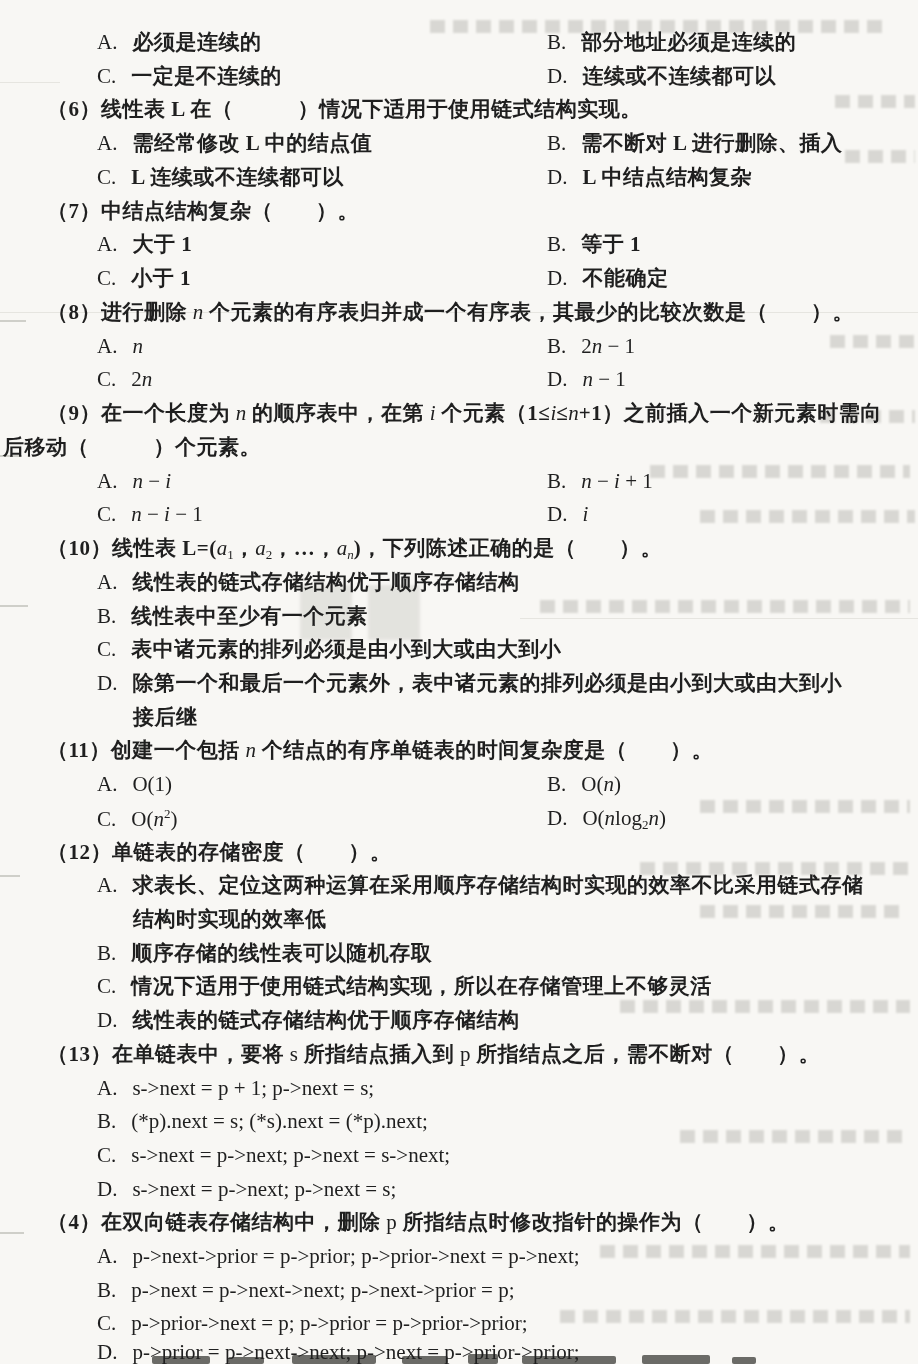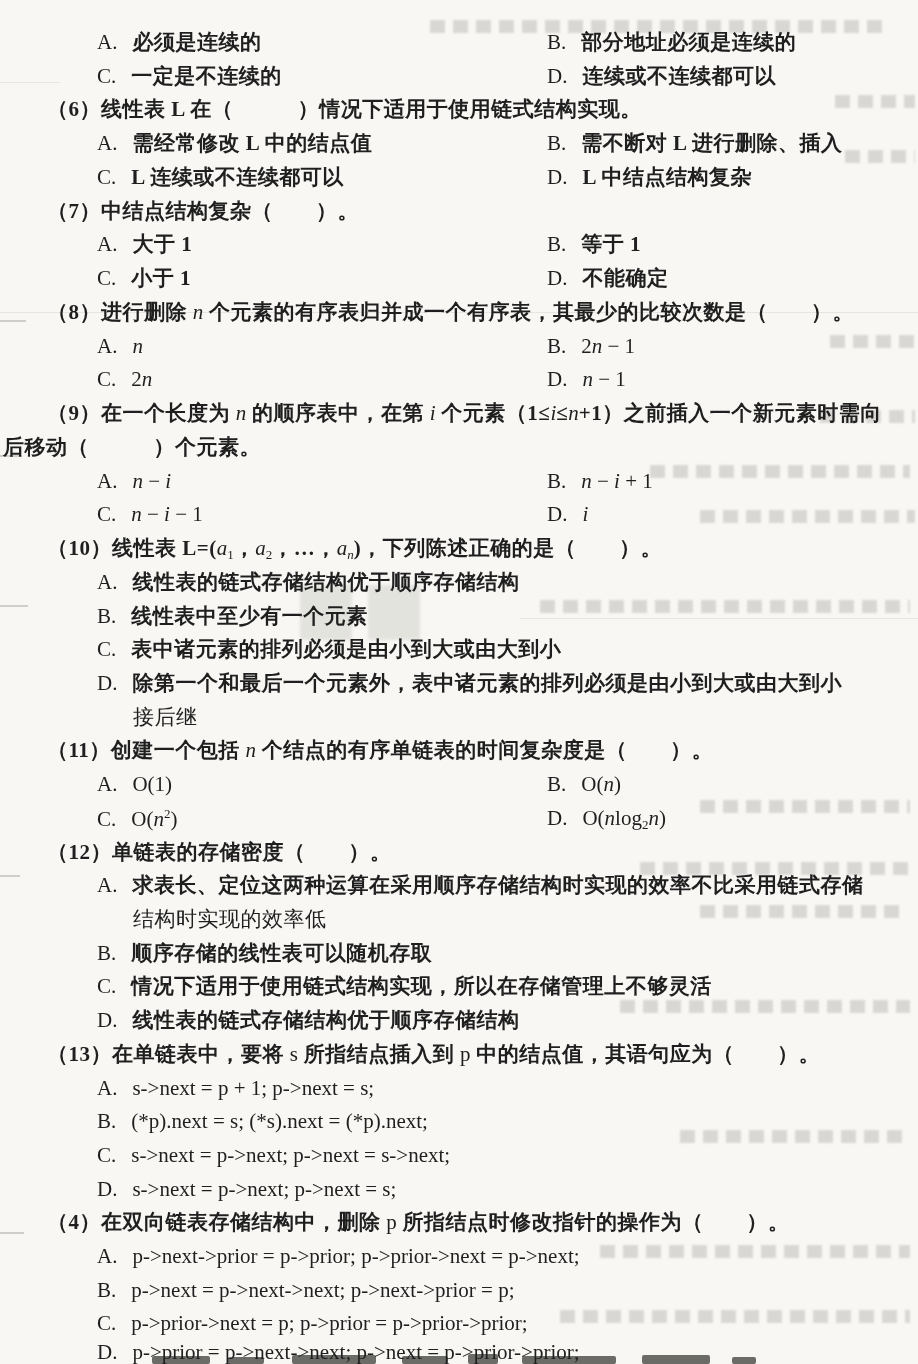--- a/index.html
+++ b/index.html
@@ -5,21 +5,21 @@
   html,body{margin:0;padding:0;background:#e8e8e4;}
   .page{
     position:relative;width:918px;height:1364px;margin:0 auto;
     background:#f8f7f4;overflow:hidden;
     font-family:"Liberation Serif", serif;
     color:#1f1f1f;font-size:21px;line-height:1.2;
   }
   .line{position:absolute;left:0;width:918px;white-space:nowrap;}
   .stem{position:absolute;left:47px;font-weight:600;letter-spacing:.5px;}
   .w0{position:absolute;left:3px;font-weight:600;letter-spacing:.5px;}
-  .w1{position:absolute;left:133px;font-weight:400;letter-spacing:.5px;}
+  .w1{position:absolute;left:133px;font-weight:700;letter-spacing:.5px;}
   .o1{position:absolute;left:97px;}
   .o2{position:absolute;left:547px;}
   .opt .lab{font-weight:500;}
   .opt .txt{margin-left:15px;font-weight:600;letter-spacing:.5px;}
   
   .m{font-weight:400;font-style:normal;letter-spacing:0;}
   .v{font-weight:400;font-style:italic;font-family:"Liberation Serif",serif;letter-spacing:0;}
   .sub{font-weight:400;font-size:13px;vertical-align:-4px;letter-spacing:0;}
   .sup{font-weight:400;font-size:13px;vertical-align:8px;letter-spacing:0;}
   .v.sub{font-style:italic;}
@@ -176,21 +176,21 @@
     <span class="opt o1"><span class="lab">B.</span><span class="txt">顺序存储的线性表可以随机存取</span></span>
   </div>
   <div class="line" style="top:974px">
     <span class="opt o1"><span class="lab">C.</span><span class="txt">情况下适用于使用链式结构实现，所以在存储管理上不够灵活</span></span>
   </div>
   <div class="line" style="top:1008px">
     <span class="opt o1"><span class="lab">D.</span><span class="txt">线性表的链式存储结构优于顺序存储结构</span></span>
   </div>
 
   <div class="line" style="top:1042px">
-    <span class="stem"><span>（13）</span><span><span>在单链表中，要将 </span><span class="m">s</span><span> 所指结点插入到 </span><span class="m">p</span><span> 中的结点值，其语句应为（　　）。</span></span></span>
+    <span class="stem"><span>（13）</span><span><span>在单链表中，要将 </span><span class="m">s</span><span> 所指结点插入到 </span><span class="m">p</span><span> 所指结点之后，需不断对（　　）。</span></span></span>
   </div>
   <div class="line" style="top:1076px">
     <span class="opt o1"><span class="lab">A.</span><span class="txt"><span class="m">s-&gt;next = p + 1; p-&gt;next = s;</span></span></span>
   </div>
   <div class="line" style="top:1109px">
     <span class="opt o1"><span class="lab">B.</span><span class="txt"><span class="m">(*p).next = s; (*s).next = (*p).next;</span></span></span>
   </div>
   <div class="line" style="top:1143px">
     <span class="opt o1"><span class="lab">C.</span><span class="txt"><span class="m">s-&gt;next = p-&gt;next; p-&gt;next = s-&gt;next;</span></span></span>
   </div>

